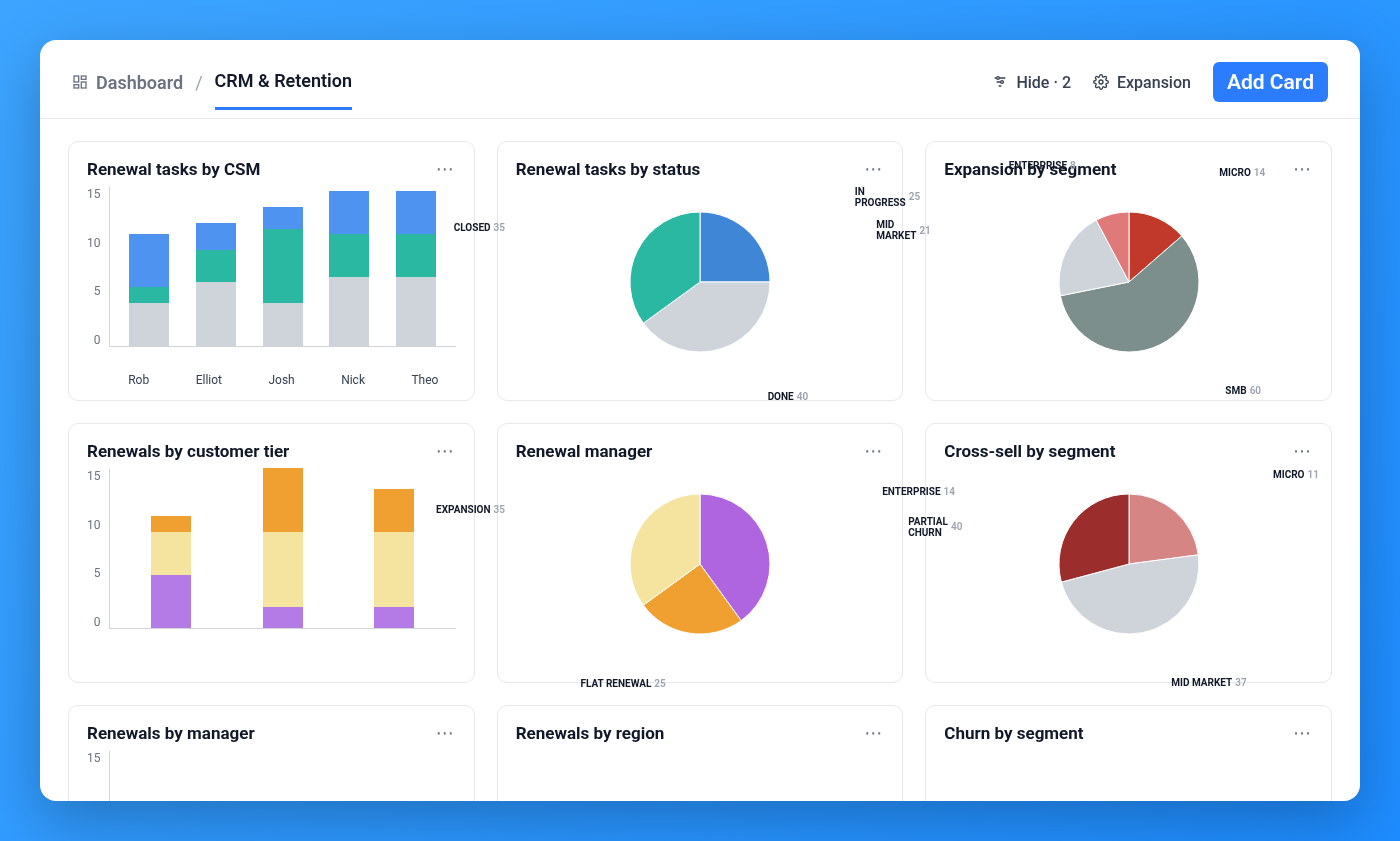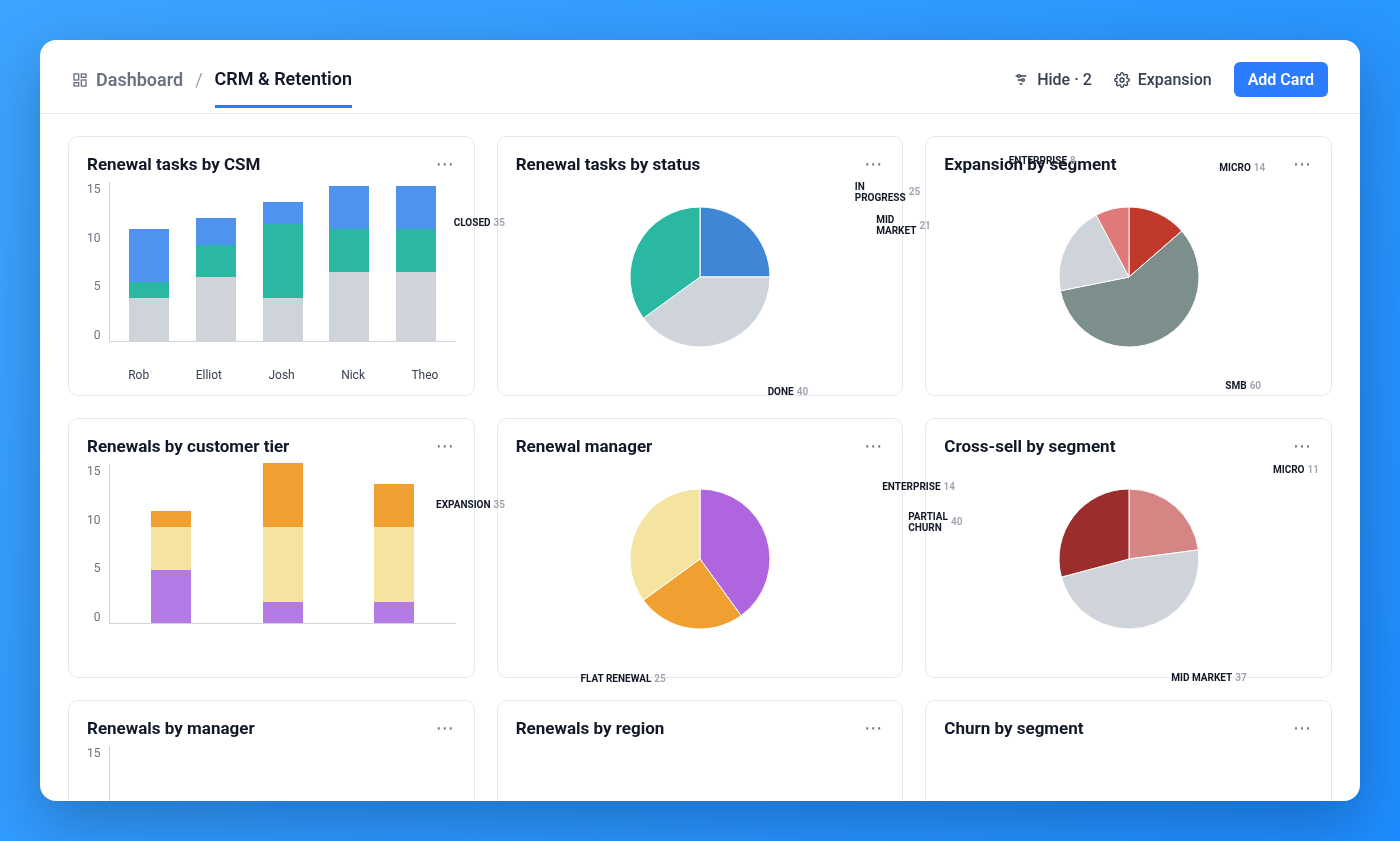--- a/index.html
+++ b/index.html
@@ -48,21 +48,21 @@
   }
   .crumb-sep { color: #9ca3af; font-size: 18px; padding-bottom: 16px; }
   .header-actions { display: flex; align-items: center; gap: 22px; padding-bottom: 16px; }
   .hbtn { display: flex; align-items: center; gap: 8px; font-size: 16px; color: #374151; font-weight: 500; cursor: pointer; }
   .add-card-btn {
     background: #2b7cff;
     color: #fff;
     font-weight: 600;
     padding: 8px 14px;
     border-radius: 6px;
-    font-size: 16px;
+    font-size: 21px;
     cursor: pointer;
   }
   .dashboard {
     padding: 22px 28px;
     display: grid;
     grid-template-columns: repeat(3, 1fr);
     gap: 22px;
     overflow-y: auto;
     flex: 1;
   }

